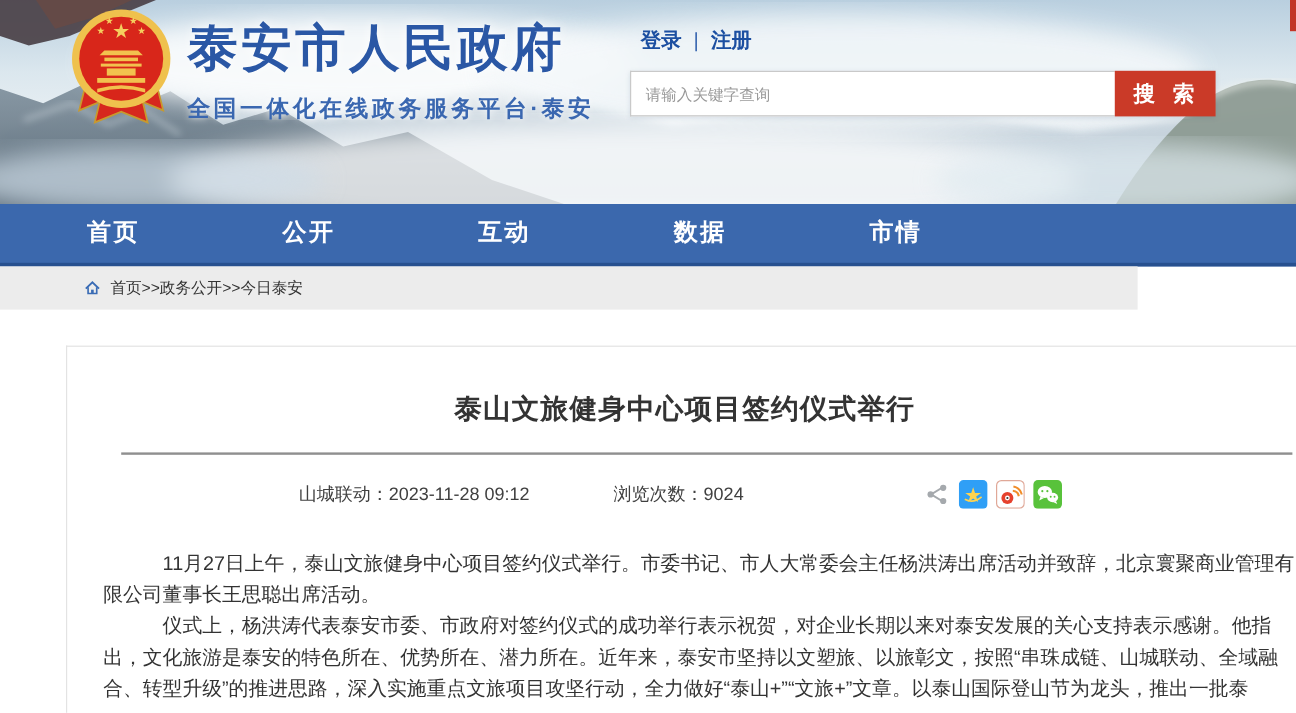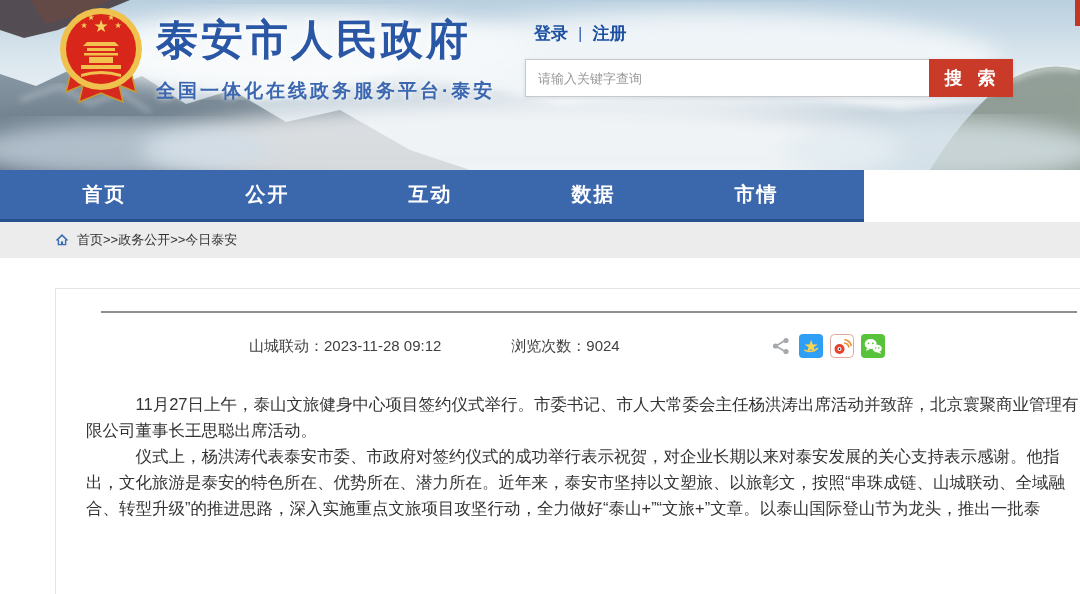--- a/index.html
+++ b/index.html
@@ -24,28 +24,28 @@
     display:flex; box-shadow:0 1px 4px rgba(60,90,130,.15); }
   .search-input { flex:1 1 auto; min-width:0; border:1px solid #c9c9c9; border-right:none;
     background:rgba(255,255,255,.98); padding:0 12px; font-size:13px; color:#737373; outline:none; }
   .search-input::placeholder { color:#9a9a9a; }
   .search-btn { width:84px; background:#ca3a28; color:#fff; border:none; font-size:18px;
     font-weight:bold; letter-spacing:2px; cursor:pointer;
     font-family:Liberation Mono, monospace; }
   .red-sliver { position:absolute; right:0; top:0; width:5px; height:26px; background:#c23527; }
 
   
-  .mainnav { width:864px; height:52px; background:#3b68ad; border-bottom:3px solid #27508f;
-    display:flex; overflow:hidden; padding-left:23px; }
+  .mainnav { width:1080px; height:52px; background:#3b68ad; border-bottom:3px solid #27508f;
+    display:flex; overflow:hidden; padding-left:13px; }
   .nav-item { flex:0 0 163px; width:163px; text-align:center; line-height:49px; color:#fff;
     font-size:20px; font-weight:600; letter-spacing:2px; cursor:pointer; white-space:nowrap; }
 
   
-  .crumbbar { width:1080px; height:36px; background:#ececec; display:flex; align-items:center;
-    padding-left:55px; }
+  .crumbbar { width:948px; height:36px; background:#ececec; display:flex; align-items:center;
+    padding-left:70px; }
   .crumb-home { width:14px; height:14px; margin-right:8px; flex:0 0 auto; }
   .crumb-text { font-size:13px; color:#333; cursor:pointer; }
 
   
   .main { background:#fff; }
   .card { margin:30px 0 0 55px; width:1030px; min-height:420px; background:#fff;
     border:1px solid #e3e3e3; border-right:none; border-bottom:none; }
   .article-title { margin:36px 10px 0 10px; text-align:center; font-size:23px; color:#333;
     font-weight:600; letter-spacing:1px; line-height:30px; }
   .title-divider { margin:22px 8px 0 45px; border:none; border-top:2px solid #8f8f8f; height:0; }
@@ -141,20 +141,21 @@
   <svg class="crumb-home" data-name="home-icon" viewBox="0 0 14 14">
     <path d="M1.5,7.5 L7,2.2 L12.5,7.5" fill="none" stroke="#3a6cb5" stroke-width="1.6"></path>
     <path d="M3.4,6.4 L3.4,11.6 L10.6,11.6 L10.6,6.4" fill="none" stroke="#3a6cb5" stroke-width="1.4"></path>
     <rect x="5.9" y="8.4" width="2.2" height="3.2" fill="#3a6cb5"></rect>
   </svg>
   <span class="crumb-text" data-name="breadcrumb">首页&gt;&gt;政务公开&gt;&gt;今日泰安</span>
 </div>
 
 <div class="main" data-name="page-content">
   <div class="card" data-name="article-card">
+    <h1 class="article-title" data-name="article-title">泰山文旅健身中心项目签约仪式举行</h1>
     <hr class="title-divider" data-name="title-divider">
 
     <div class="meta" data-name="article-meta">
       <span class="meta-date" data-name="publish-date"><span data-name="publish-date-label">山城联动：</span><span data-name="publish-date-value">2023-11-28 09:12</span></span>
       <span class="meta-views" data-name="view-count"><span data-name="view-count-label">浏览次数：</span><span data-name="view-count-value">9024</span></span>
 
       <span class="share-box" data-name="share-toolbar">
         <svg data-name="share-link-icon" width="22" height="22" viewBox="0 0 22 22">
           <line x1="6" y1="11" x2="15" y2="5.5" stroke="#a5a9ad" stroke-width="1.6"></line>
           <line x1="6" y1="11" x2="15" y2="16.5" stroke="#a5a9ad" stroke-width="1.6"></line>

